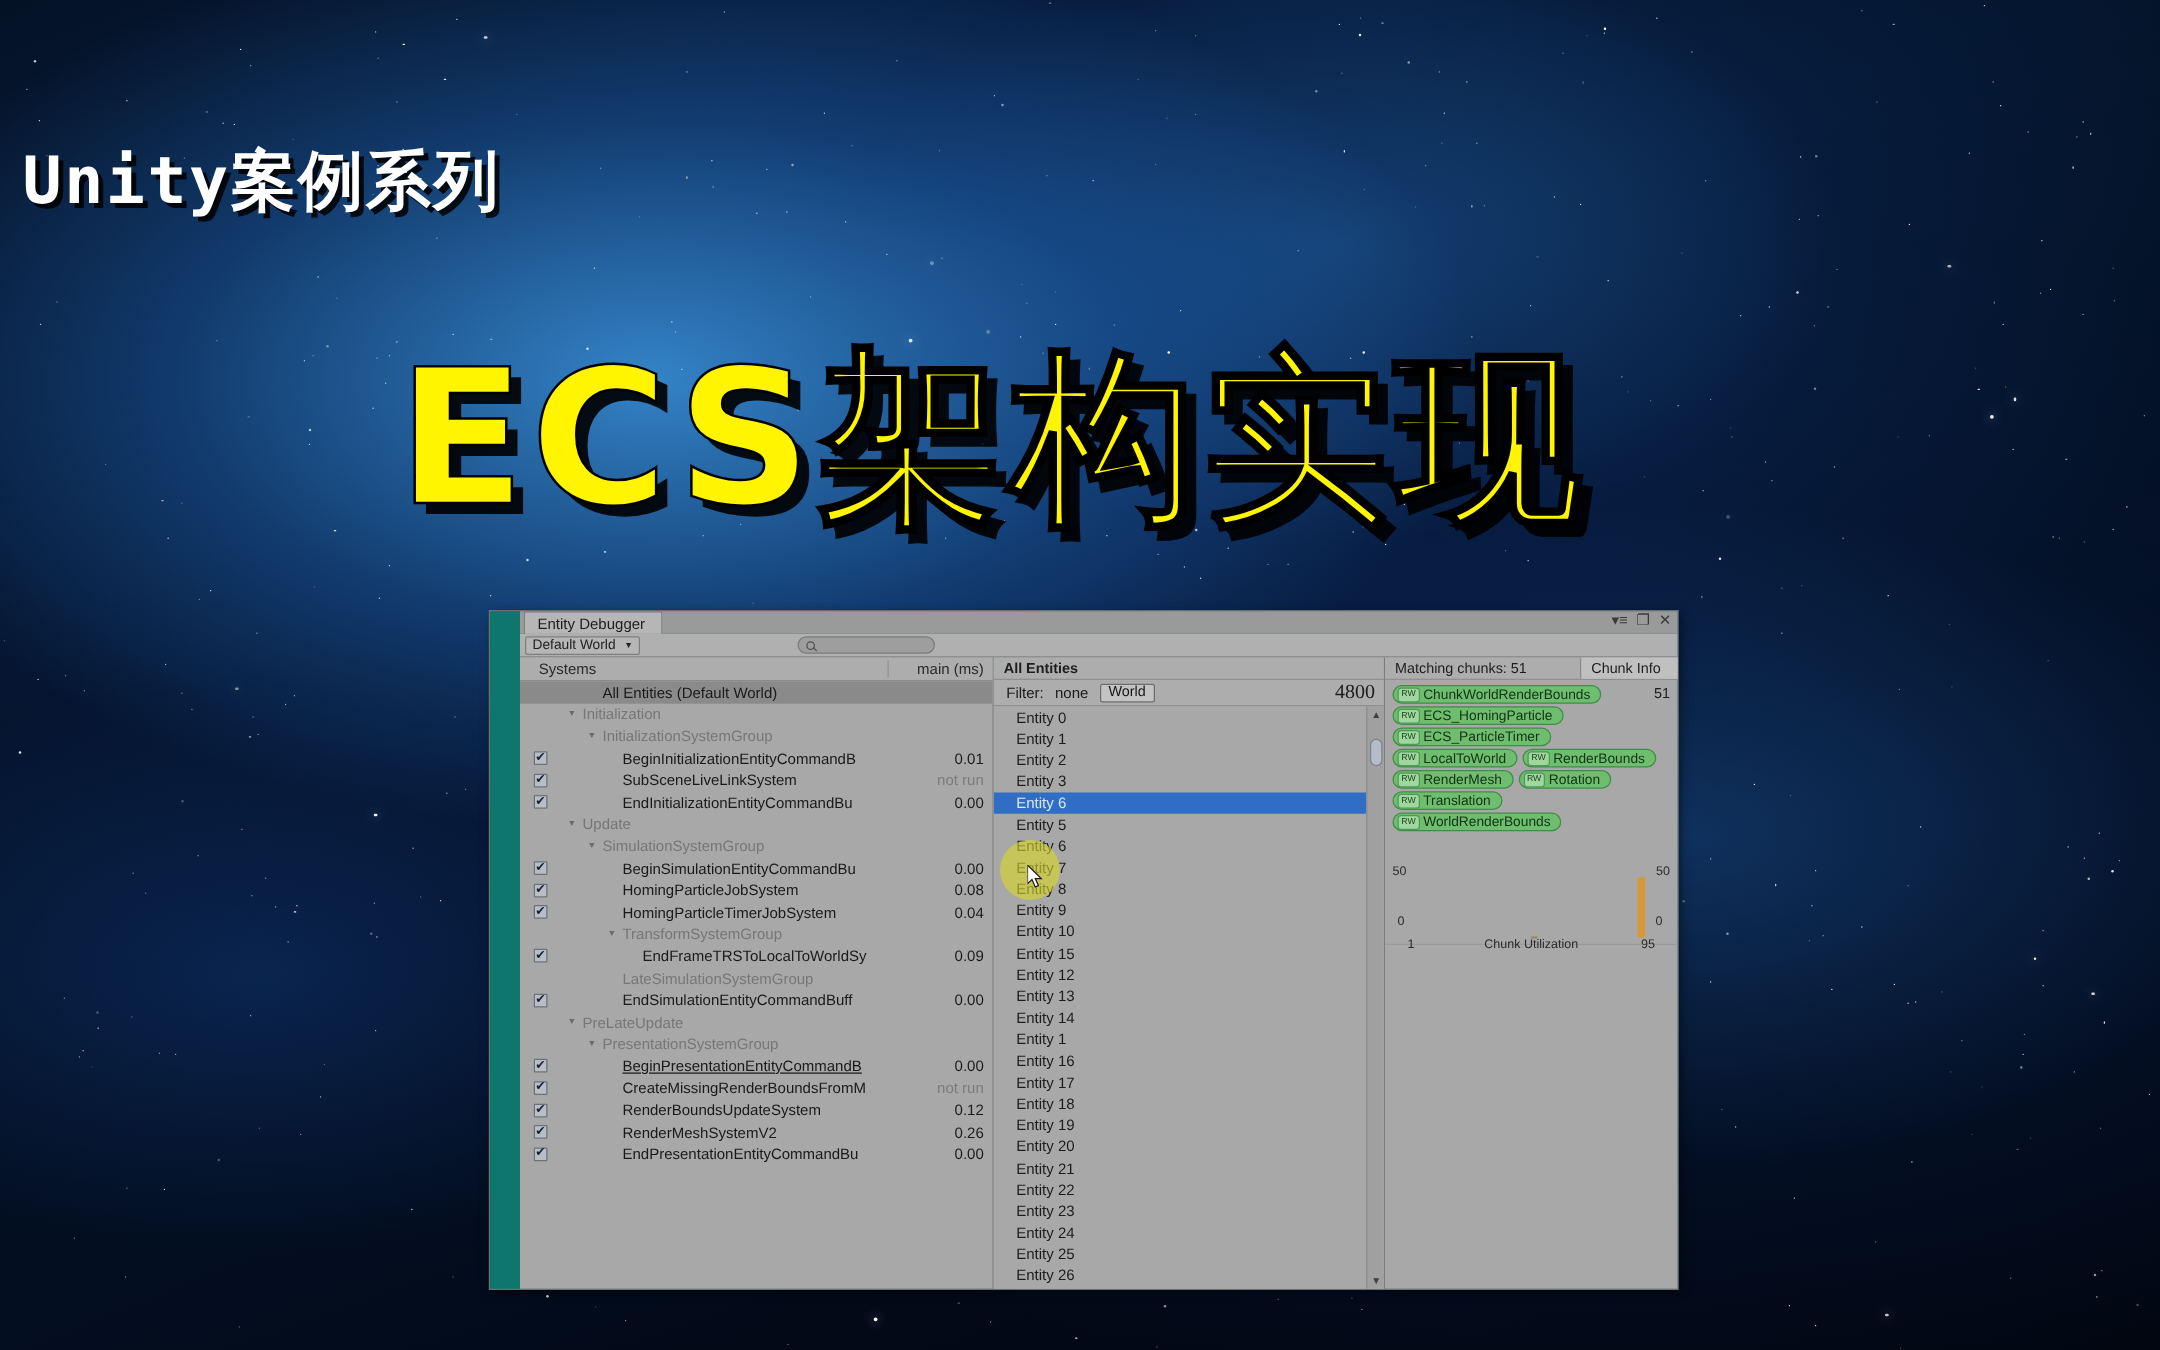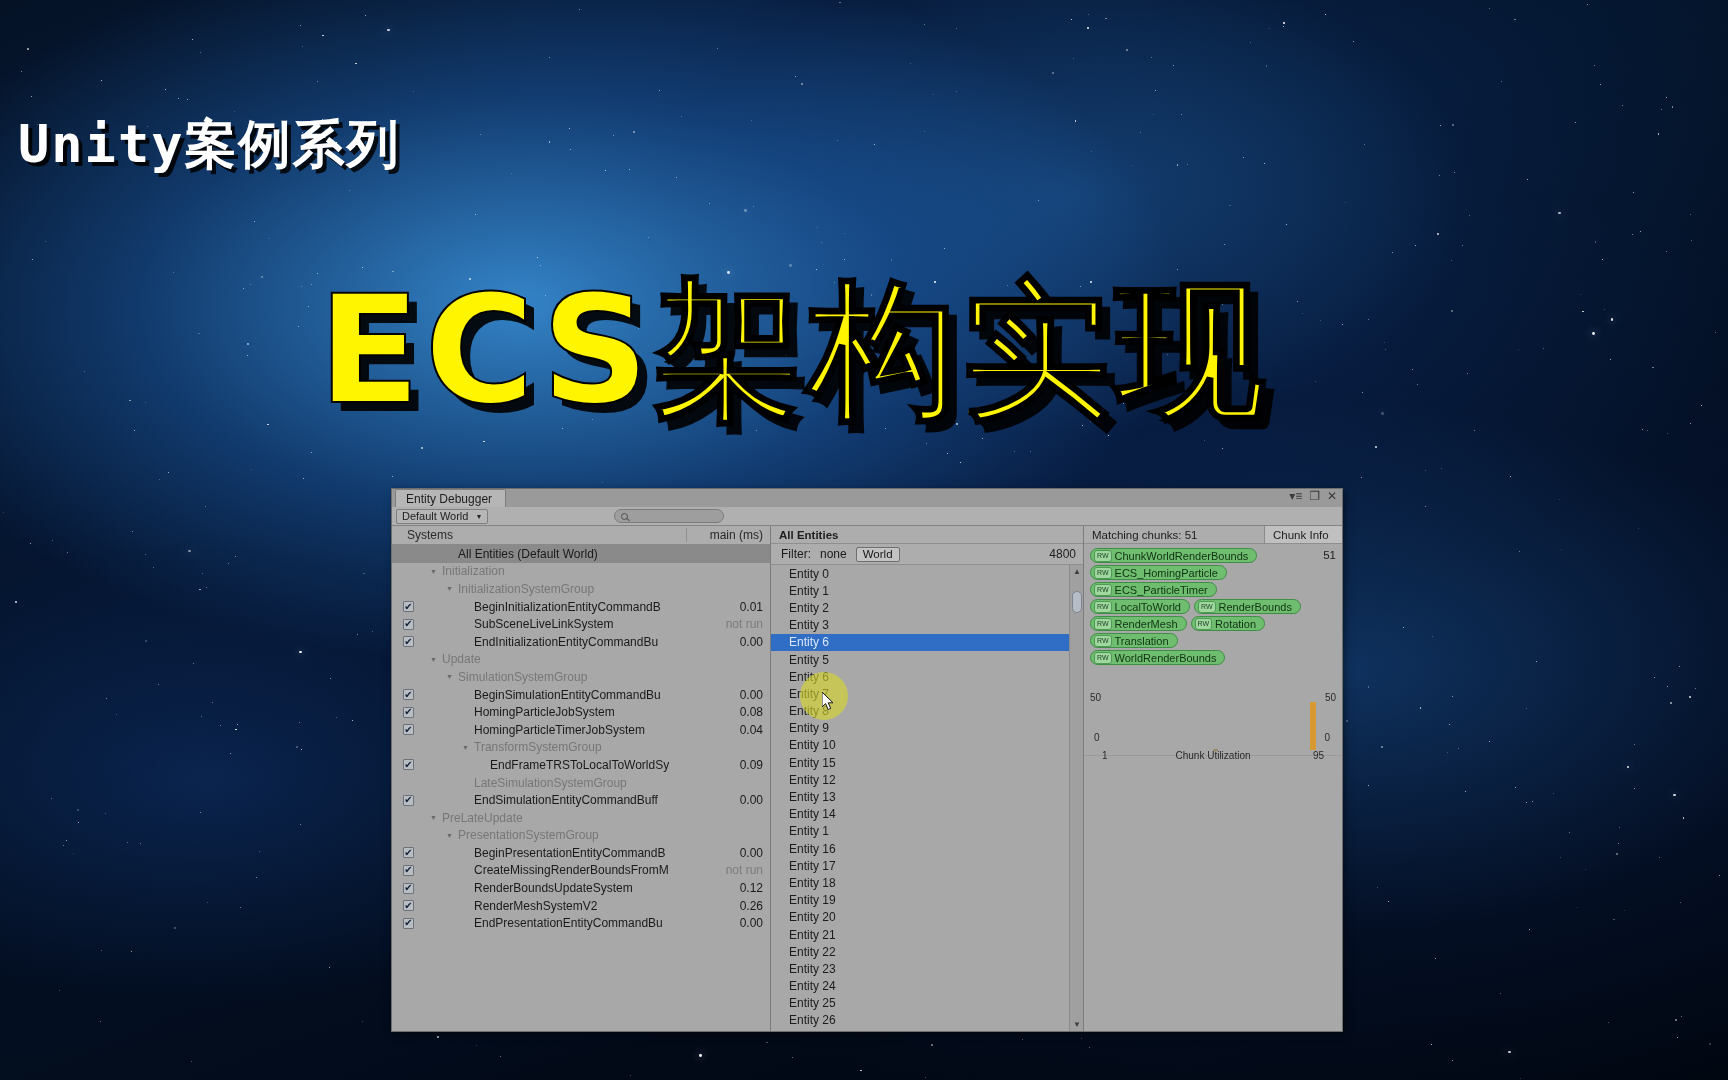--- a/index.html
+++ b/index.html
@@ -37,24 +37,24 @@
     font-family:"DejaVu Sans", sans-serif;
     font-size:150px; font-weight:700; color:#fff500; letter-spacing:4px;
     text-shadow:9px 9px 0 rgba(0,0,0,.9);
     white-space:nowrap;
     -webkit-text-stroke:2px #000;
   }
 
   
   #win{
     position:absolute; left:392px; top:489px; width:950px; height:542px;
-    background:#7dd3fc;
+    background:#0f766e;
     box-shadow:0 0 0 1px #6e6e6e, 2px 2px 8px rgba(0,0,0,.55);
     font-size:12px; color:#1b1b1b;
-    display:flex; flex-direction:column;
+    display:flex; flex-direction:column;padding-left:24px;
   }
   
   #titlebar{ height:18px; background:#9a9a9a; position:relative; display:flex; align-items:flex-end; }
   #tab{
     margin-left:3px; height:18px; padding:0 13px 0 10px;
     background:#b6b6b6; border:1px solid #7d7d7d; border-bottom:none;
     display:flex; align-items:center; font-size:12px; color:#1d1d1d;
     border-radius:2px 2px 0 0;
   }
   #winctl{ position:absolute; right:5px; top:1px; display:flex; align-items:center; gap:7px; }
@@ -99,21 +99,21 @@
   .notrun{ color:#7c7c7c; }
 
   
   #entities{ width:313px; background:#a8a8a8; display:flex; flex-direction:column; border-right:1px solid #7c7c7c; }
   #enthead{ height:18px; background:#adadad; border-bottom:1px solid #8f8f8f; display:flex; align-items:center; padding-left:8px; font-weight:bold; font-size:11.5px; color:#1d1d1d; }
   #entfilter{ height:21px; background:#adadad; border-bottom:1px solid #8f8f8f; display:flex; align-items:center; padding:0 7px 0 10px; gap:9px; font-size:12px; }
   #editbtn{
     height:15px; padding:0 6px; background:#c3c3c3; border:1px solid #6f6f6f;
     border-radius:2px; font-size:11.5px; display:flex; align-items:center; color:#161616;
   }
-  #entcount{ margin-left:auto; font-size:12px; color:#1d1d1d; }
+  #entcount{ margin-left:auto; font-size:16px; color:#1d1d1d;font-family:Liberation Serif, serif; }
   #entscroll{ flex:1; position:relative; overflow:hidden; background:#a8a8a8; }
   #entlist{ position:absolute; inset:0 14px 0 0; }
   .erow{ height:17.2px; display:flex; align-items:center; padding-left:18px; font-size:12px; color:#1c1c1c; }
   .erow.sel{ background:#2f6ec4; color:#dbe6f6; }
   
   #entsb{ position:absolute; right:0; top:0; bottom:0; width:14px; background:#a0a0a0; border-left:1px solid #8b8b8b; }
   #entsb .arw{ position:absolute; left:0; width:14px; height:13px; display:flex; align-items:center; justify-content:center; font-size:8px; color:#3f3f3f; }
   #entsb .up{ top:0; } #entsb .dn{ bottom:0; }
   #entsb .thumb{ position:absolute; left:2px; top:26px; width:10px; height:22px; border-radius:5px; background:#b6bdc6; border:1px solid #7d848d; }
 
@@ -789,21 +789,21 @@
             <span class="lbl grp" style="padding-left: 50px;">PreLateUpdate</span>
             <span class="ms"></span>
           </div>
           <div class="srow">
             <span class="arrow" style="left: 54px;">▼</span>
             <span class="lbl grp" style="padding-left: 66px;">PresentationSystemGroup</span>
             <span class="ms"></span>
           </div>
           <div class="srow">
             <span class="chk">✔</span>
-            <span class="lbl nm" style="padding-left: 82px;">BeginPresentationEntityCommandB</span>
+            <span class="lbl nm" style="padding-left: 82px; text-decoration: underline;">BeginPresentationEntityCommandB</span>
             <span class="ms">0.00</span>
           </div>
           <div class="srow">
             <span class="chk">✔</span>
             <span class="lbl nm" style="padding-left: 82px;">CreateMissingRenderBoundsFromM</span>
             <span class="ms notrun">not run</span>
           </div>
           <div class="srow">
             <span class="chk">✔</span>
             <span class="lbl nm" style="padding-left: 82px;">RenderBoundsUpdateSystem</span>

